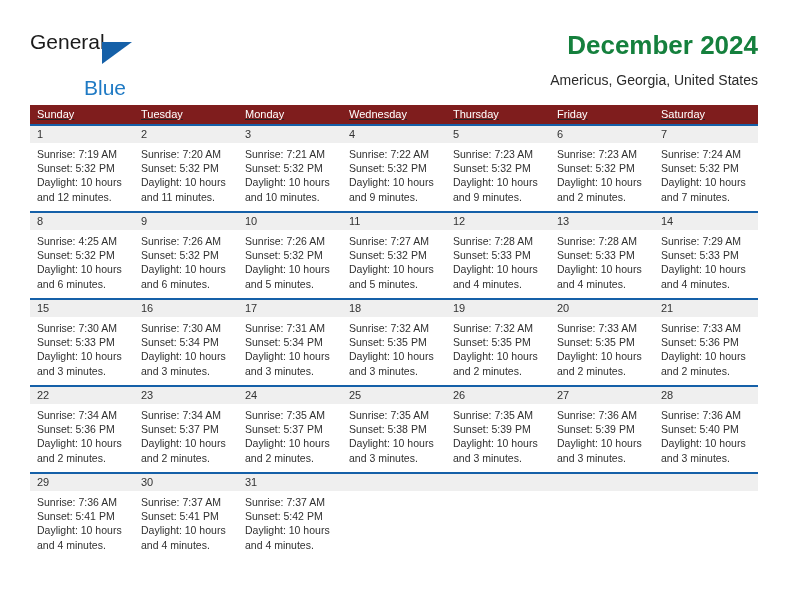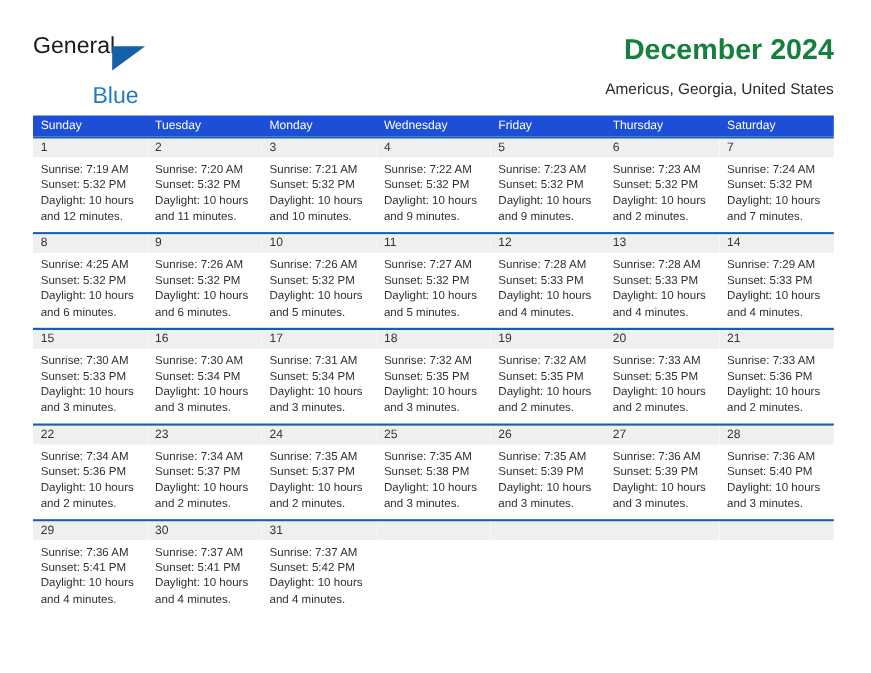--- a/index.html
+++ b/index.html
@@ -91,22 +91,23 @@
 
   
   .calendar {
     position: absolute;
     left: 30px;
     top: 105px;
     width: 728px;
   }
   .dow-row {
     display: flex;
-    background: #1d4ed8;
+    background: #7f1d1d;
     height: 19px;
+    text-decoration: underline;
   }
   .dow {
     flex: 1 1 0;
     color: #ffffff;
     font-size: 11px;
     line-height: 19px;
     padding-left: 7px;
     box-sizing: border-box;
     white-space: nowrap;
     overflow: hidden;
@@ -169,22 +170,22 @@
 
   </div>
 
   <div class="calendar">
 
     <div class="dow-row">
       <div class="dow">Sunday</div>
       <div class="dow">Tuesday</div>
       <div class="dow">Monday</div>
       <div class="dow">Wednesday</div>
+      <div class="dow">Thursday</div>
       <div class="dow">Friday</div>
-      <div class="dow">Thursday</div>
       <div class="dow">Saturday</div>
     </div>
 
     <div class="week">
       <div class="day">
         <div class="day-num-band">1</div>
         <div class="day-info">
           <div>Sunrise: 7:19 AM</div>
           <div>Sunset: 5:32 PM</div>
           <div>Daylight: 10 hours</div>

